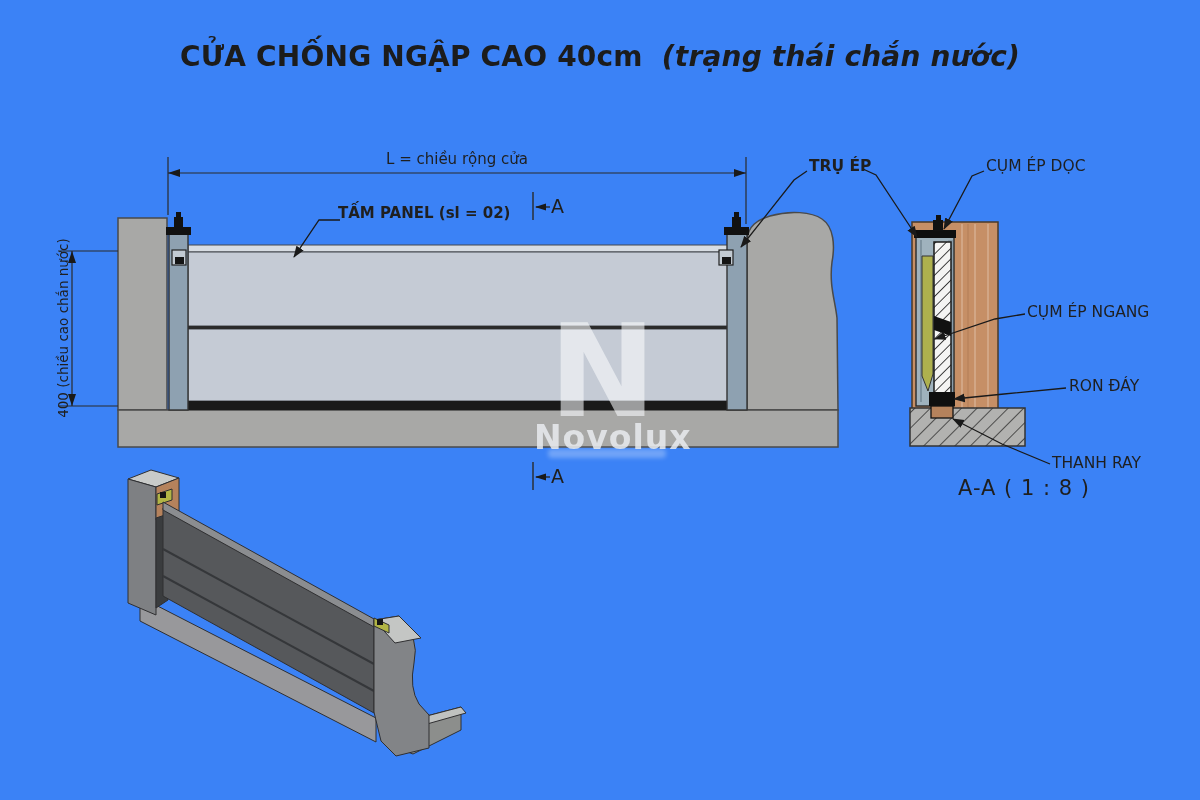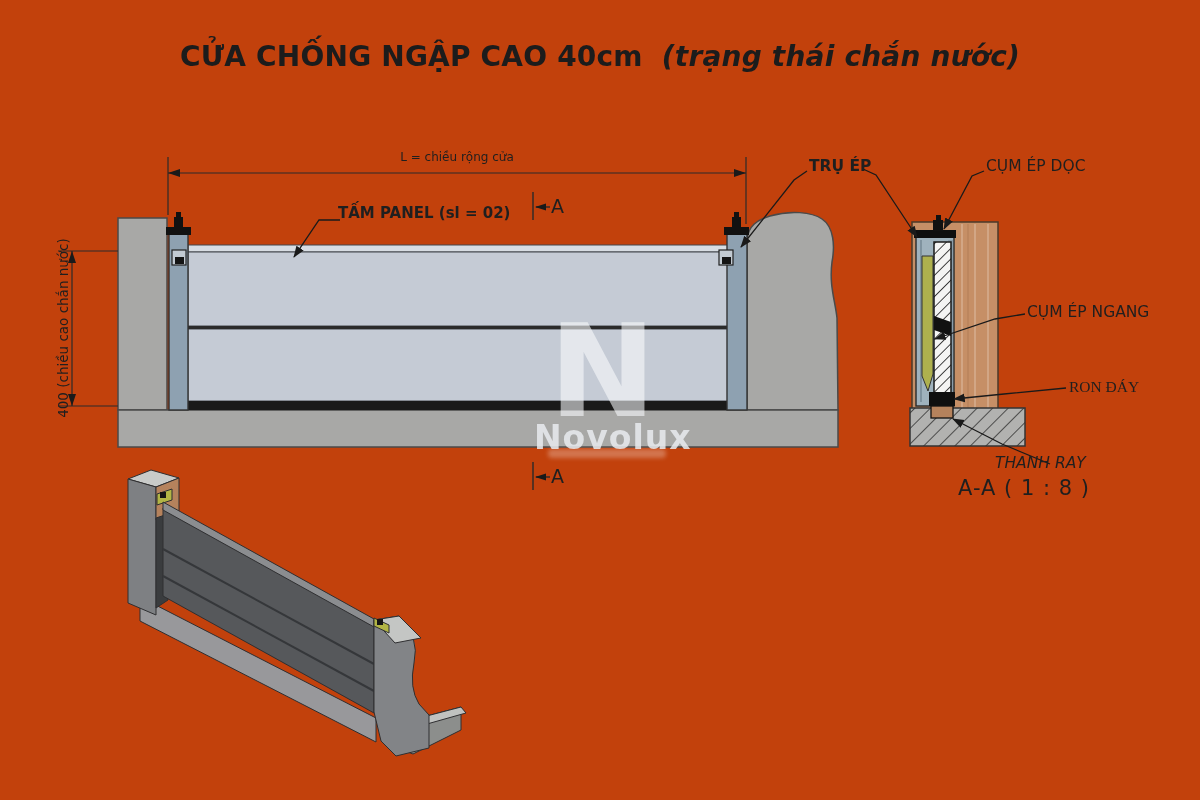--- a/index.html
+++ b/index.html
@@ -1,35 +1,35 @@
 <!DOCTYPE html>
 <html><head>
 <meta charset="utf-8">
 <style>
   html,body{margin:0;padding:0;background:#ffffff;}
   #canvas{
-    position:relative;width:1200px;height:800px;background:#c2410c;overflow:hidden;
+    position:relative;width:1200px;height:800px;background:#3b82f6;overflow:hidden;
     font-family:"DejaVu Sans","Liberation Sans",sans-serif;color:#1c1c1c;
   }
   svg{position:absolute;left:0;top:0;}
   .label{position:absolute;white-space:nowrap;font-size:15.5px;color:#1f1f1f;line-height:1.1;}
   #title{position:absolute;top:40px;left:0;width:100%;text-align:center;font-size:28px;letter-spacing:.2px;}
   #title .t-main{font-weight:700;}
   #title .t-sub{font-style:italic;font-weight:600;margin-left:10px;}
-  #dim-w{top:151px;left:457px;transform:translateX(-50%);font-size:12px;}
+  #dim-w{top:151px;left:457px;transform:translateX(-50%);font-size:15px;}
   #dim-h{top:328px;left:63px;transform:translate(-50%,-50%) rotate(-90deg);font-size:13.5px;}
   #panel-co{top:205px;left:338px;font-size:15px;font-weight:bold;}
   .a-mark{font-size:19px;}
   #a-top{top:196px;left:551px;}
   #a-bot{top:466px;left:551px;}
   #co-truep{top:158px;left:809px;font-weight:bold;}
   #co-cumdoc{top:158px;left:986px;}
   #co-cumngang{top:304px;left:1027px;}
-  #co-ronday{top:378px;left:1069px;font-family:Liberation Serif, serif;}
-  #co-thanhray{top:455px;left:995px;font-style:italic;}
+  #co-ronday{top:378px;left:1069px;}
+  #co-thanhray{top:455px;left:1052px;}
   #aa-cap{top:477px;left:910px;font-size:21px;letter-spacing:1px;margin-left:48px;}
   #wm-n{position:absolute;left:549px;top:308px;font-size:128px;font-weight:700;
         color:rgba(250,251,253,0.58);line-height:1;}
   #wm-name{position:absolute;left:534px;top:418px;font-size:33px;font-weight:700;
         letter-spacing:1px;color:rgba(233,235,238,0.85);}
   #wm-smudge{position:absolute;left:548px;top:449px;width:118px;height:9px;
         background:rgba(255,255,255,0.28);border-radius:4px;filter:blur(2px);}
 </style>
 </head>
 <body>

